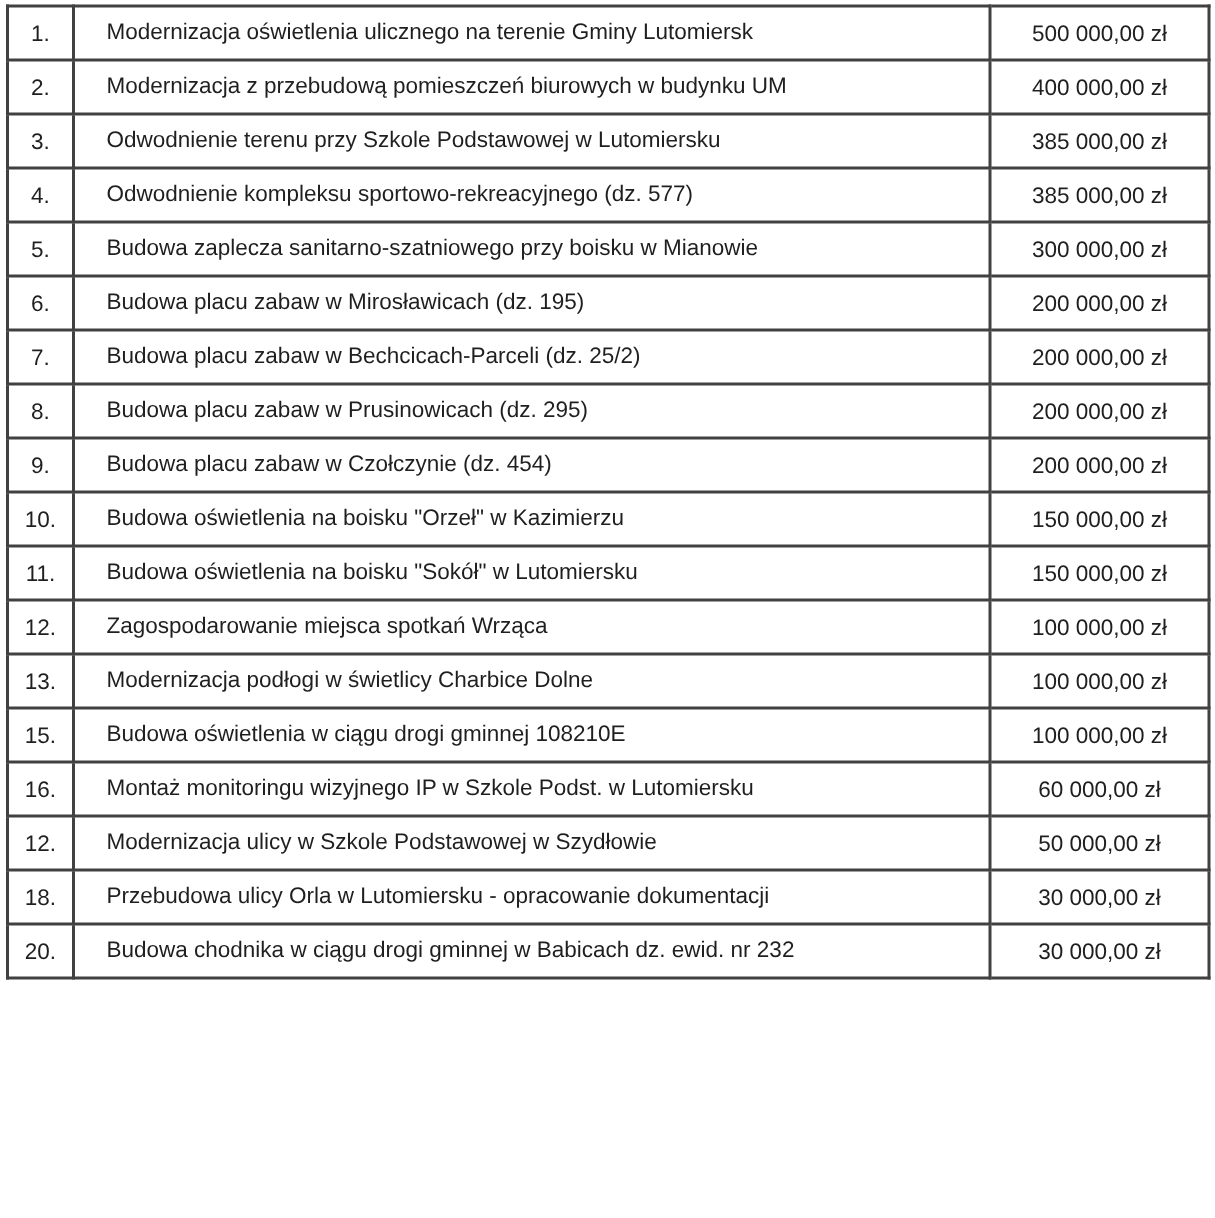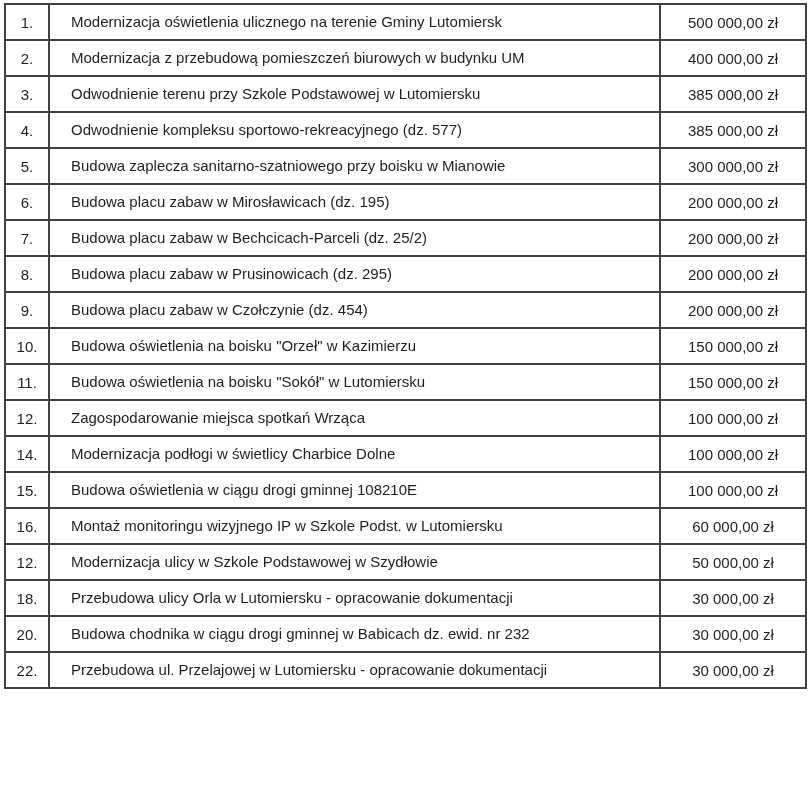--- a/index.html
+++ b/index.html
@@ -120,21 +120,21 @@
     <td class="cell-amount">150 000,00 zł</td>
   </tr>
 
   <tr class="project-row">
     <td class="cell-no">12.</td>
     <td class="cell-desc">Zagospodarowanie miejsca spotkań Wrząca</td>
     <td class="cell-amount">100 000,00 zł</td>
   </tr>
 
   <tr class="project-row">
-    <td class="cell-no">14.</td>
+    <td class="cell-no">13.</td>
     <td class="cell-desc">Modernizacja podłogi w świetlicy Charbice Dolne</td>
     <td class="cell-amount">100 000,00 zł</td>
   </tr>
 
 
   <tr class="project-row">
     <td class="cell-no">15.</td>
     <td class="cell-desc">Budowa oświetlenia w ciągu drogi gminnej 108210E</td>
     <td class="cell-amount">100 000,00 zł</td>
   </tr>
@@ -158,20 +158,15 @@
   </tr>
 
 
   <tr class="project-row">
     <td class="cell-no">20.</td>
     <td class="cell-desc">Budowa chodnika w ciągu drogi gminnej w Babicach dz. ewid. nr 232</td>
     <td class="cell-amount">30 000,00 zł</td>
   </tr>
 
 
-  <tr class="project-row">
-    <td class="cell-no">22.</td>
-    <td class="cell-desc">Przebudowa ul. Przelajowej w Lutomiersku - opracowanie dokumentacji</td>
-    <td class="cell-amount">30 000,00 zł</td>
-  </tr>
 </tbody>
   </table>
 </div>
 
 </body></html>

